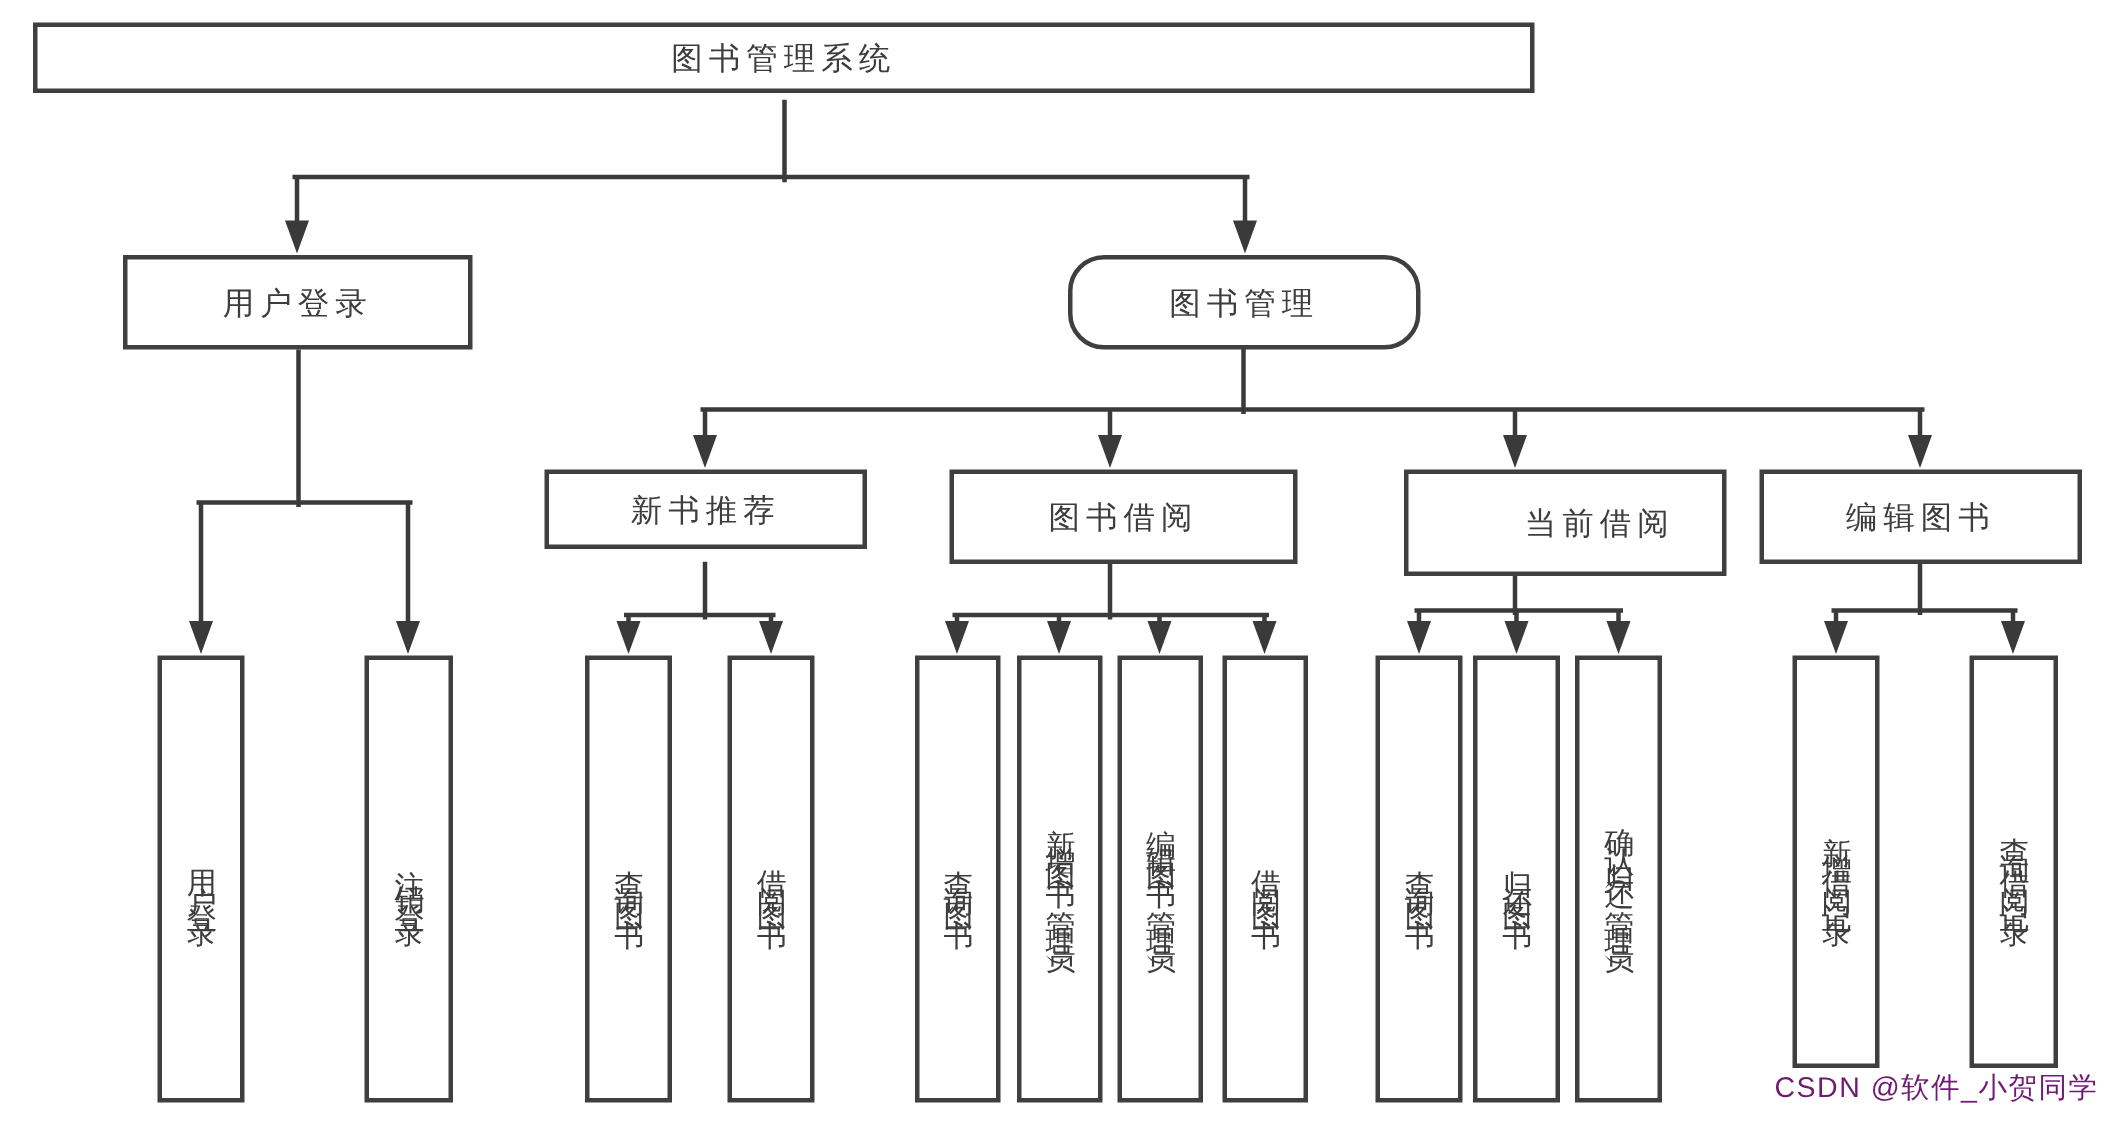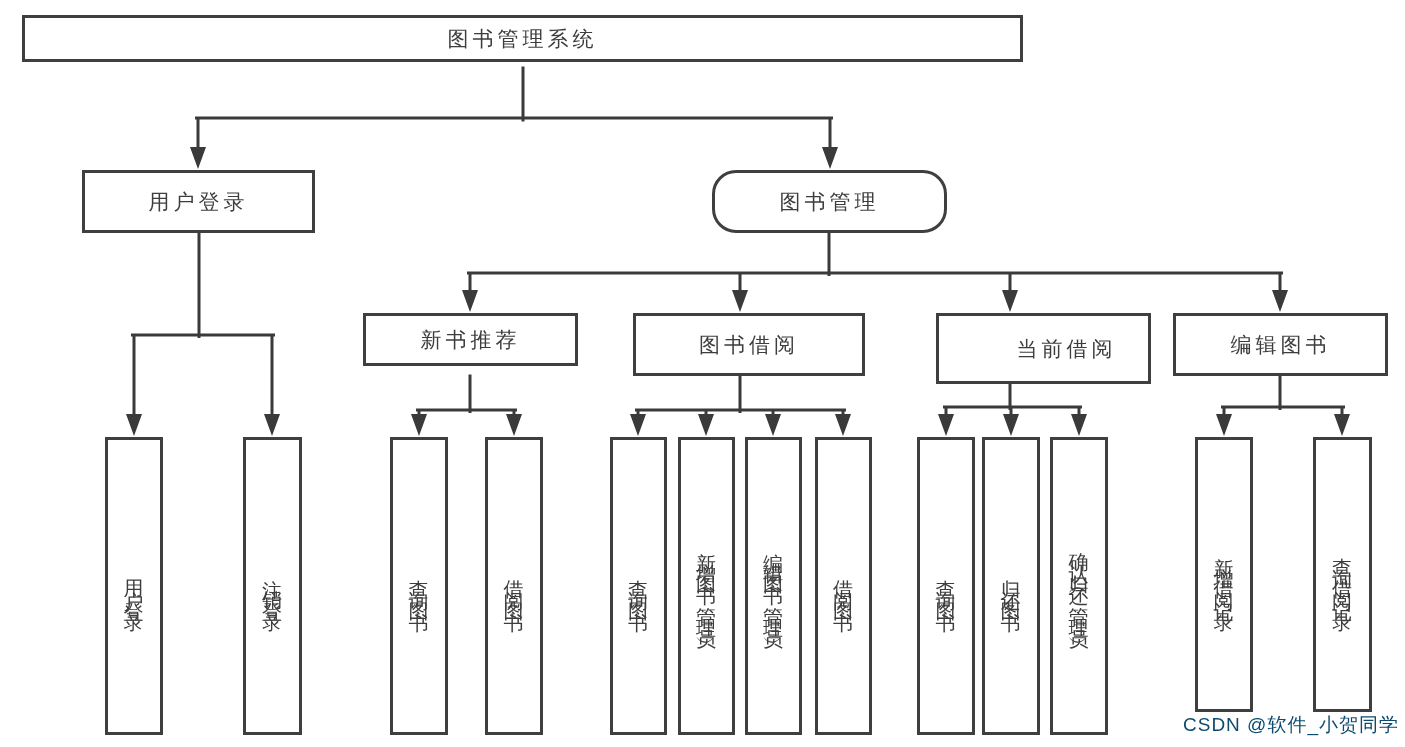--- a/index.html
+++ b/index.html
@@ -31,21 +31,21 @@
     font-size:20px;
     letter-spacing:11px;
     line-height:1;
     text-align:center;
   }
   .watermark{
     position:absolute;
     left:1183px;top:712px;
     font-size:19px;
     letter-spacing:1px;
-    color:#0c4a6e;
+    color:#701a75;
     white-space:nowrap;
   }
 </style>
 </head>
 <body>
 
 <div class="stage">
 
   <svg class="connectors" width="1405" height="747" viewBox="0 0 1405 747">
     <path fill="none" stroke="#3a3a3a" stroke-width="3" stroke-linecap="square" d="M523 68V120

